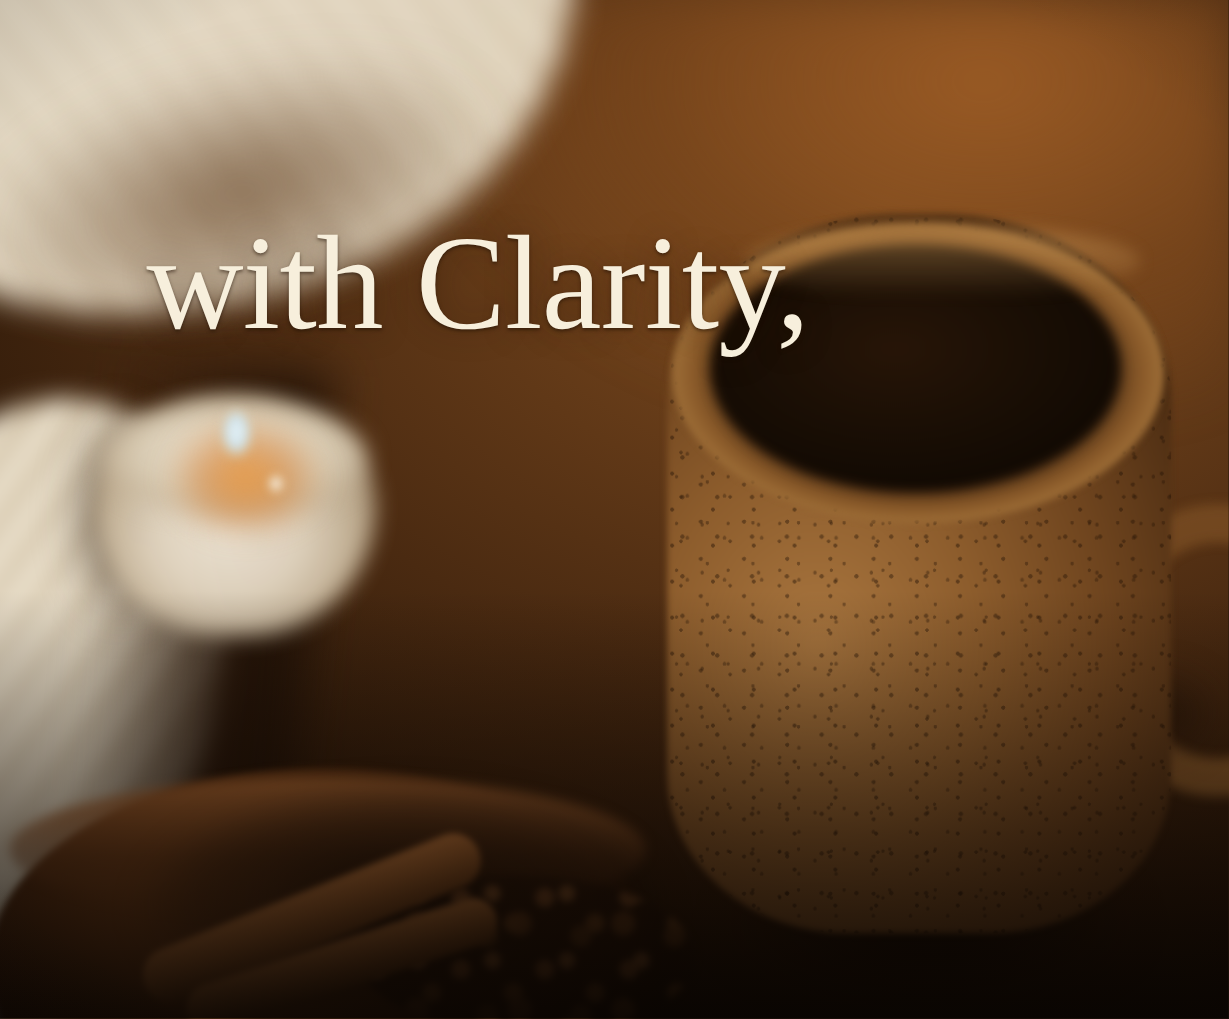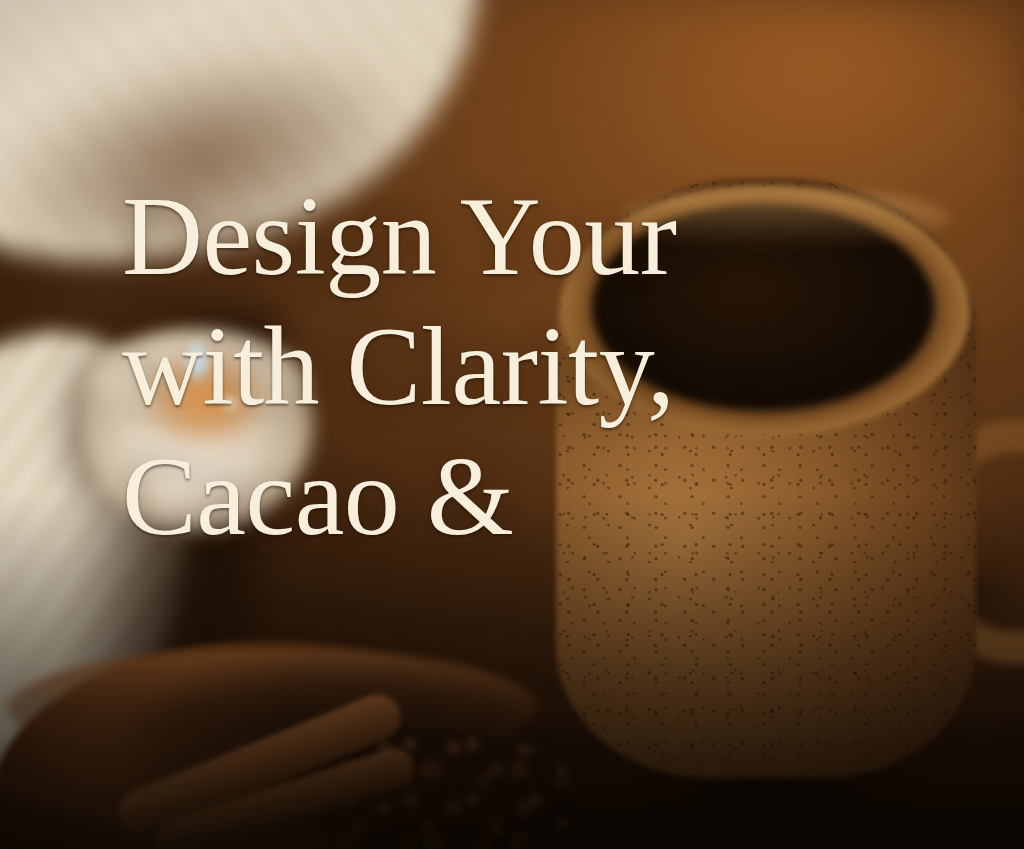--- a/index.html
+++ b/index.html
@@ -335,18 +335,16 @@
   <div class="bowl-rim"></div>
   <div class="bowl-inner-dark"></div>
   <div class="spices"></div>
   <div class="cinnamon-a"></div>
   <div class="cinnamon-b"></div>
 
   <div class="layer bg-bottomdark"></div>
   <div class="layer bg-soften"></div>
 
   <h1 class="headline">
-    <span class="hl-line">Design Your</span>
     <span class="hl-line">with Clarity,</span>
-    <span class="hl-line">Cacao &amp;</span>
   </h1>
 
 </div>
 
 </body></html>

